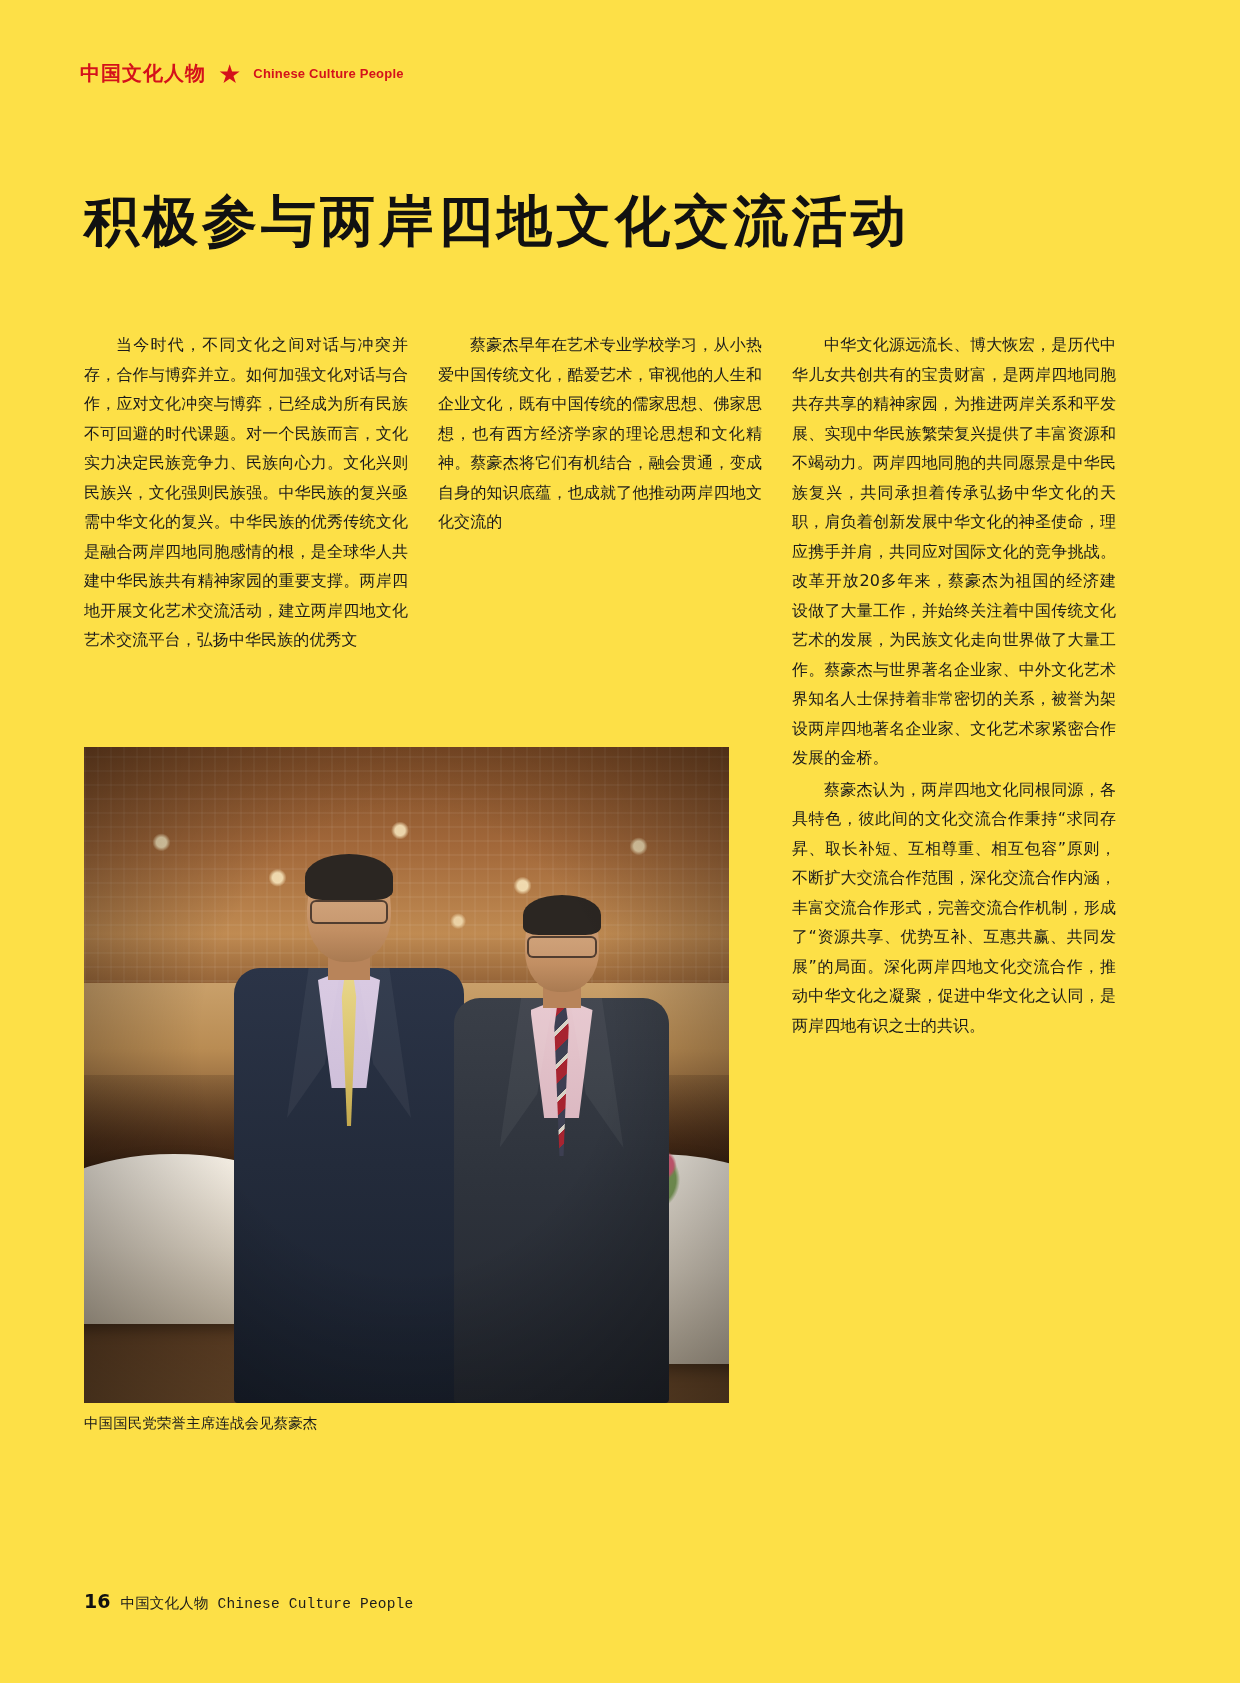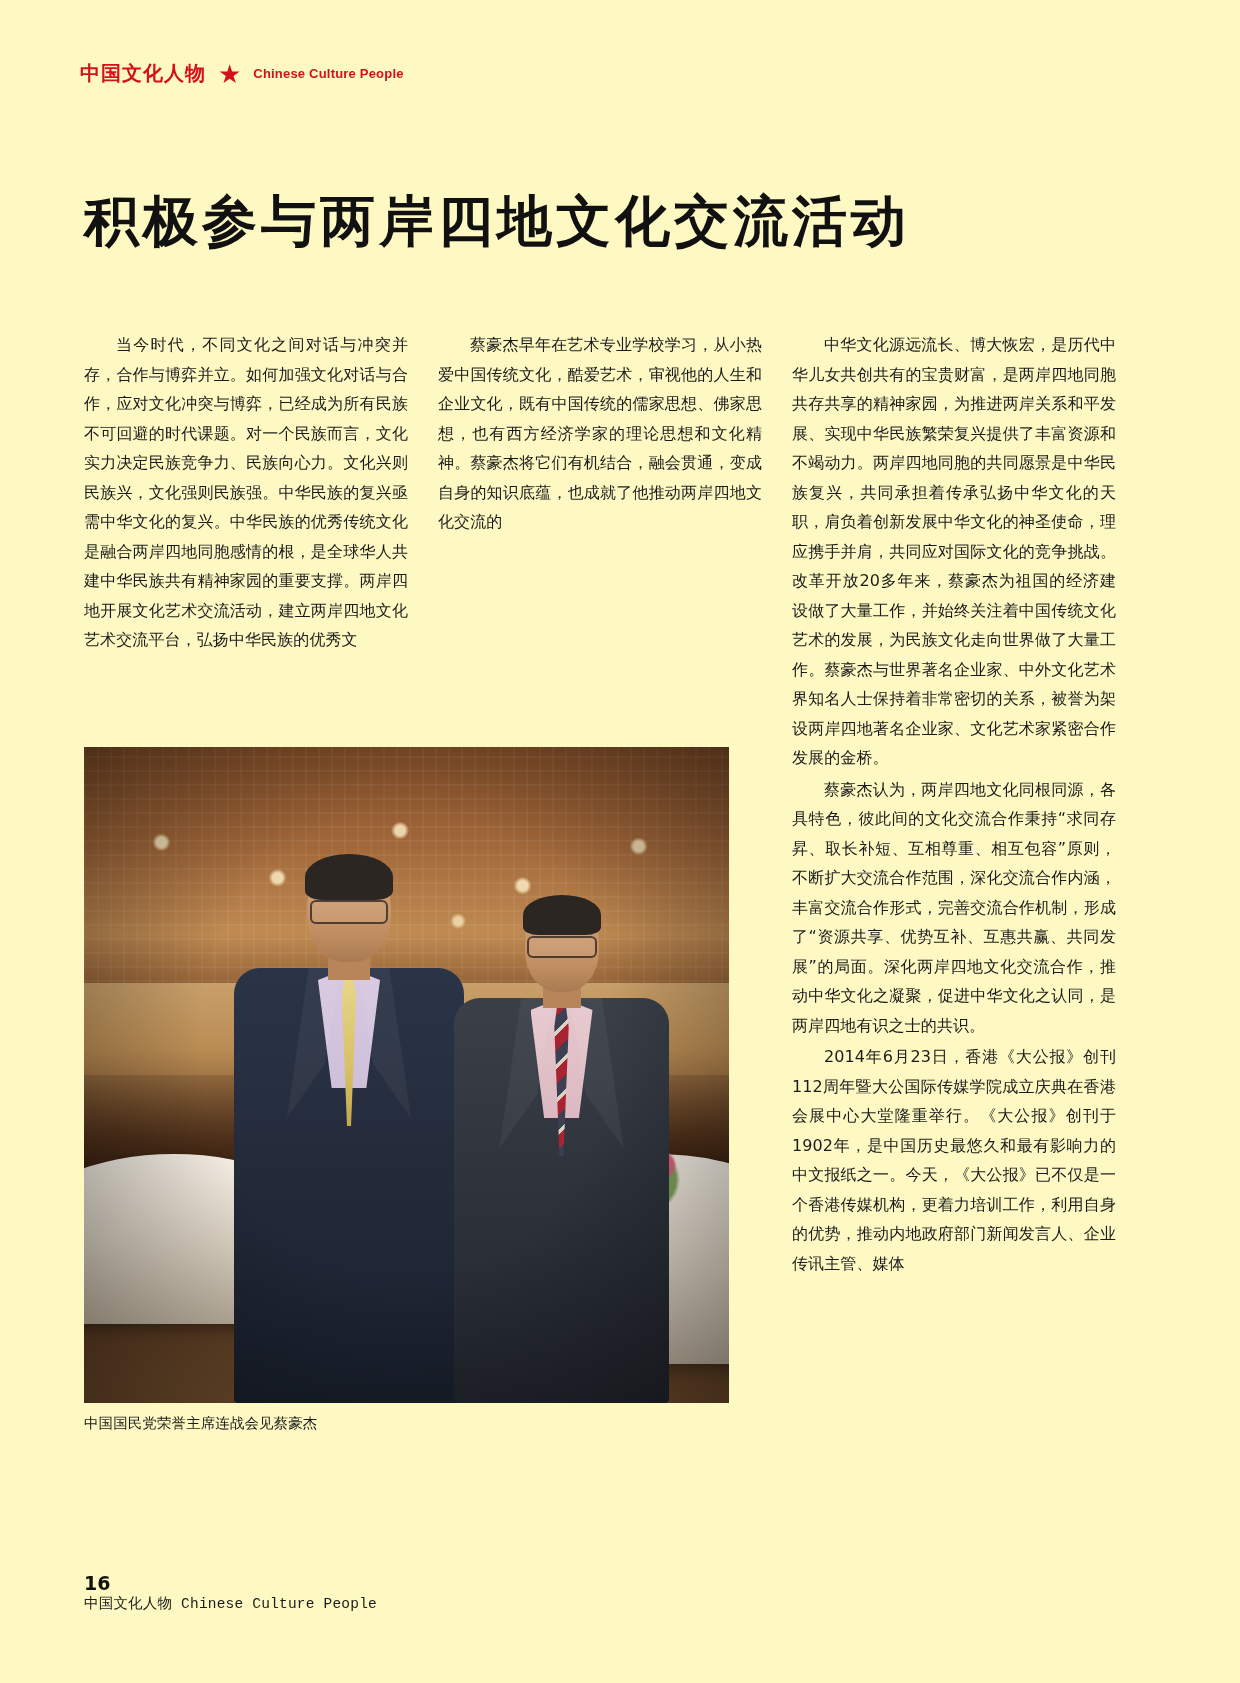--- a/index.html
+++ b/index.html
@@ -10,21 +10,21 @@
   body {
     width: 1240px;
     height: 1683px;
     position: relative;
     font-family: "Liberation Sans", sans-serif;
     overflow: hidden;
   }
   .page {
     position: absolute;
     inset: 0;
-    background: #fef9c3;
+    background: #fde047;
   }
 
   
   .masthead {
     position: absolute;
     left: 80px;
     top: 60px;
     display: flex;
     align-items: center;
     gap: 10px;
@@ -226,21 +226,21 @@
     background: radial-gradient(ellipse at 50% 45%, rgba(0,0,0,0) 45%, rgba(0,0,0,0.45) 100%);
   }
 
   
   .footer {
     position: absolute;
     left: 84px;
     bottom: 70px;
     display: flex;
     align-items: baseline;
-    flex-direction: column;
+    gap: 10px;
   }
   .folio {
     font-family: "DejaVu Sans", sans-serif;
     font-weight: bold;
     font-size: 19px;
     color: #111;
   }
   .footer-text {
     font-family: Liberation Mono, monospace;
     font-size: 14.5px;
@@ -267,21 +267,20 @@
       <p class="indent">当今时代，不同文化之间对话与冲突并存，合作与博弈并立。如何加强文化对话与合作，应对文化冲突与博弈，已经成为所有民族不可回避的时代课题。对一个民族而言，文化实力决定民族竞争力、民族向心力。文化兴则民族兴，文化强则民族强。中华民族的复兴亟需中华文化的复兴。中华民族的优秀传统文化是融合两岸四地同胞感情的根，是全球华人共建中华民族共有精神家园的重要支撑。两岸四地开展文化艺术交流活动，建立两岸四地文化艺术交流平台，弘扬中华民族的优秀文</p>
     </div>
 
     <div class="col">
       <p class="indent">蔡豪杰早年在艺术专业学校学习，从小热爱中国传统文化，酷爱艺术，审视他的人生和企业文化，既有中国传统的儒家思想、佛家思想，也有西方经济学家的理论思想和文化精神。蔡豪杰将它们有机结合，融会贯通，变成自身的知识底蕴，也成就了他推动两岸四地文化交流的</p>
     </div>
 
     <div class="col">
       <p class="indent">中华文化源远流长、博大恢宏，是历代中华儿女共创共有的宝贵财富，是两岸四地同胞共存共享的精神家园，为推进两岸关系和平发展、实现中华民族繁荣复兴提供了丰富资源和不竭动力。两岸四地同胞的共同愿景是中华民族复兴，共同承担着传承弘扬中华文化的天职，肩负着创新发展中华文化的神圣使命，理应携手并肩，共同应对国际文化的竞争挑战。改革开放20多年来，蔡豪杰为祖国的经济建设做了大量工作，并始终关注着中国传统文化艺术的发展，为民族文化走向世界做了大量工作。蔡豪杰与世界著名企业家、中外文化艺术界知名人士保持着非常密切的关系，被誉为架设两岸四地著名企业家、文化艺术家紧密合作发展的金桥。</p>
       <p class="indent">蔡豪杰认为，两岸四地文化同根同源，各具特色，彼此间的文化交流合作秉持“求同存昇、取长补短、互相尊重、相互包容”原则，不断扩大交流合作范围，深化交流合作内涵，丰富交流合作形式，完善交流合作机制，形成了“资源共享、优势互补、互惠共赢、共同发展”的局面。深化两岸四地文化交流合作，推动中华文化之凝聚，促进中华文化之认同，是两岸四地有识之士的共识。</p>
-      <p class="indent">2014年6月23日，香港《大公报》创刊112周年暨大公国际传媒学院成立庆典在香港会展中心大堂隆重举行。《大公报》创刊于1902年，是中国历史最悠久和最有影响力的中文报纸之一。今天，《大公报》已不仅是一个香港传媒机构，更着力培训工作，利用自身的优势，推动内地政府部门新闻发言人、企业传讯主管、媒体</p>
     </div>
 
   </div>
 
   <div class="photo-wrap">
     <div class="photo">
       <div class="ph-ceiling"></div>
       <div class="ph-wall"></div>
       <div class="ph-wall-dark"></div>
       <div class="ph-lights"></div>

